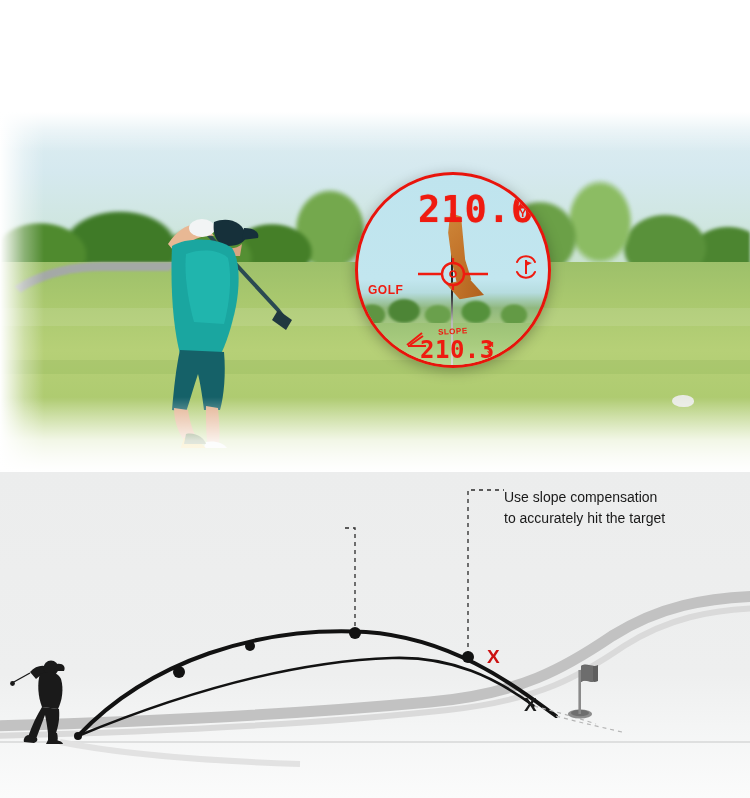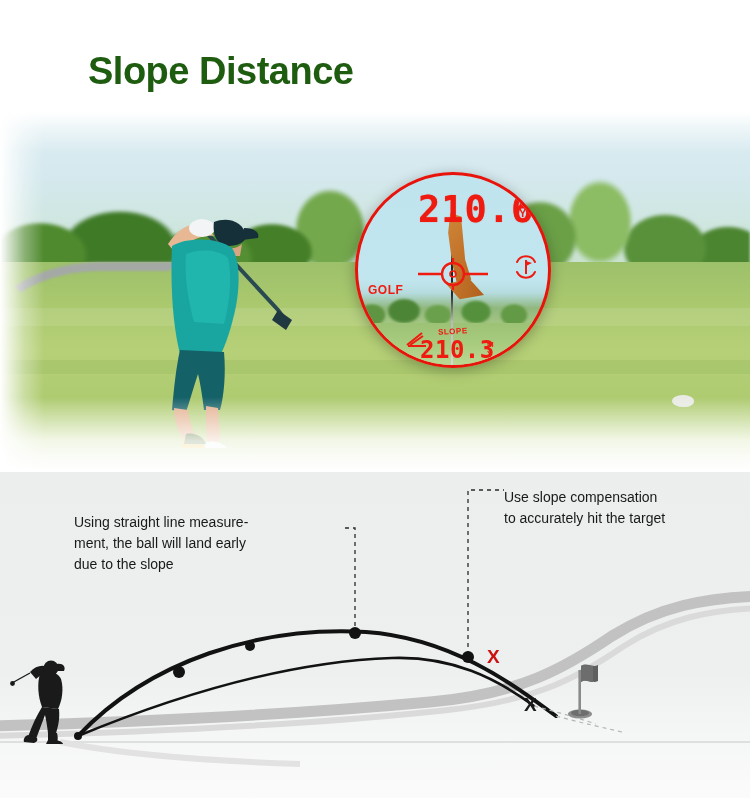--- a/index.html
+++ b/index.html
@@ -186,21 +186,20 @@
   }
   .cap-left{left:74px;top:512px;width:262px;}
   .cap-right{left:504px;top:487px;width:240px;}
   .svg-abs{position:absolute;left:0;top:0;width:750px;height:798px;pointer-events:none;}
 </style>
 </head>
 <body>
 
 <div id="page">
 
-  <div class="title">Slope Distance</div>
 
   <div class="photo">
     <div class="sky"></div>
     <div class="treeline"></div>
     <div class="fairway"></div>
     <div class="fwband1"></div>
     <div class="fwband2"></div>
     <div class="cartpath2"></div>
     <div class="rock"></div>
 
@@ -289,23 +288,20 @@
       <circle cx="10" cy="6" r="3" fill="none" stroke="#ef1b10" stroke-width="1.6"></circle>
       <circle cx="10" cy="14" r="3" fill="none" stroke="#ef1b10" stroke-width="1.6"></circle>
       <path d="M2 4 Q0 10 2 16" fill="none" stroke="#ef1b10" stroke-width="1.4"></path>
       <path d="M18 4 Q20 10 18 16" fill="none" stroke="#ef1b10" stroke-width="1.4"></path>
     </svg>
 
   </div>
 
   <div class="diagram"></div>
 
-  <div class="cap cap-left" style="white-space:pre-line;">Using straight line measure-
-ment, the ball will land early
-due to the slope</div>
   <div class="cap cap-right" style="white-space:pre-line;">Use slope compensation
 to accurately hit the target</div>
 
   <svg class="svg-abs" viewBox="0 0 750 798">
 
     <polyline points="355,634 355,528 344,528" fill="none" stroke="#2a2a2a" stroke-width="1.3" stroke-dasharray="4,4"></polyline>
     <polyline points="468,655 468,490 504,490" fill="none" stroke="#2a2a2a" stroke-width="1.3" stroke-dasharray="4,4"></polyline>
 
     <line x1="0" y1="742" x2="750" y2="742" stroke="#d6d7d7" stroke-width="1.4"></line>
 

